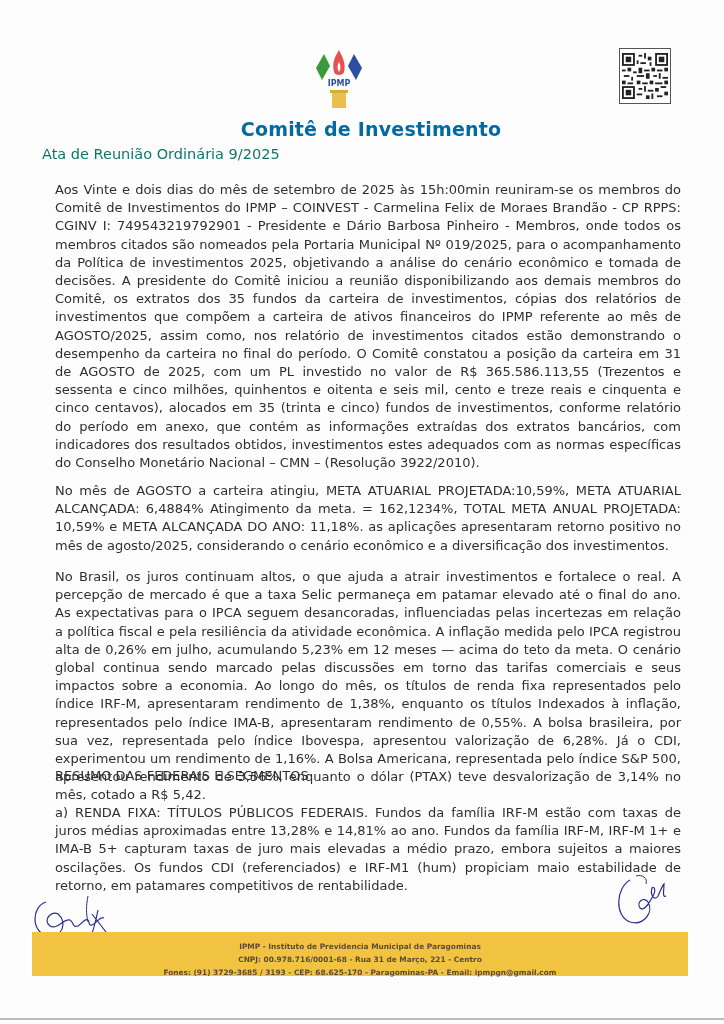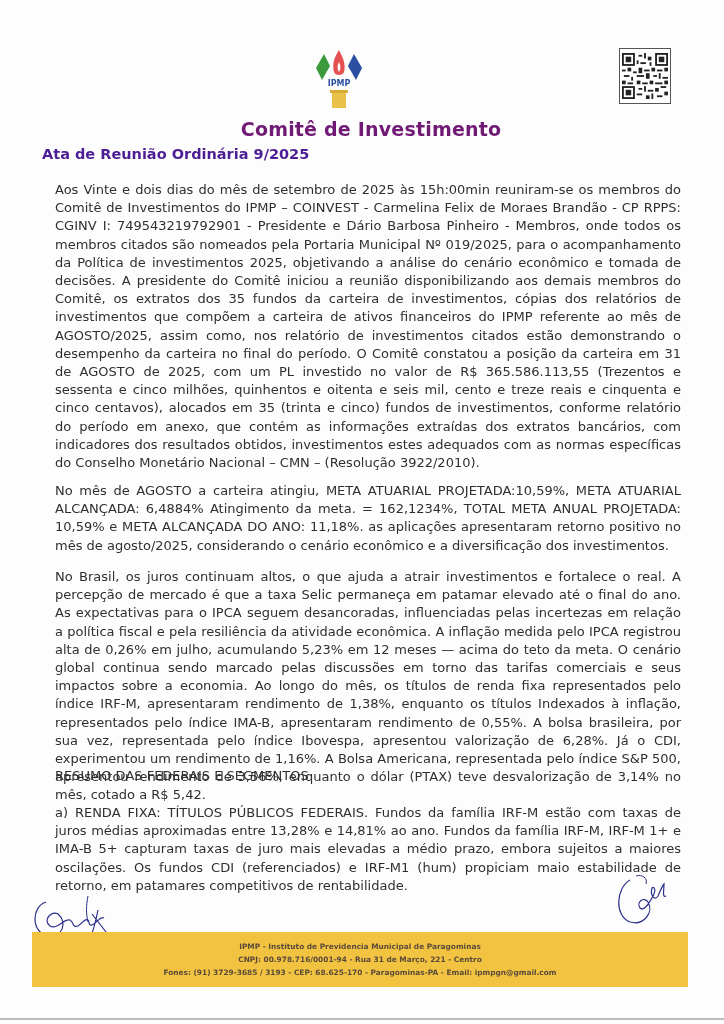--- a/index.html
+++ b/index.html
@@ -2,32 +2,32 @@
 <html><head>
 <meta charset="utf-8">
 <style>
   html, body { margin: 0; padding: 0; background: #ffffff; }
   body { width: 724px; height: 1024px; position: relative; overflow: hidden;
          font-family: "DejaVu Sans", sans-serif; color: #2a2a2a; }
   .page { position: absolute; left: 0; top: 0; width: 724px; height: 1024px; background: #fdfdfd; }
   .logo { position: absolute; left: 312px; top: 48px; width: 54px; height: 62px; }
   .qr { position: absolute; left: 619px; top: 48px; width: 46px; height: 50px; border: 1px solid #555; padding: 2px; background: #fff; }
   .title { position: absolute; left: 0; width: 724px; top: 118px; text-align: center; padding-left: 18px; box-sizing: border-box;
-           font-family: "DejaVu Sans", sans-serif; font-weight: bold; font-size: 19px; color: #701a75; letter-spacing: 0.2px; }
-  .subtitle { position: absolute; left: 42px; top: 146px; font-weight: bold; font-size: 14.5px; color: #4c1d95; }
+           font-family: "DejaVu Sans", sans-serif; font-weight: bold; font-size: 19px; color: #0369a1; letter-spacing: 0.2px; }
+  .subtitle { position: absolute; left: 42px; top: 146px; font-weight: normal; font-size: 14.5px; color: #0f766e; }
   .body-text { position: absolute; left: 55px; width: 626px; font-size: 13px; line-height: 18.2px; text-align: justify; color: #2f2f2f; }
   .p1 { top: 181px; }
   .p2 { top: 482px; }
   .p3 { top: 568px; }
   .p4 { top: 767px; }
   .p5 { top: 804px; }
   .sig { position: absolute; }
   .sig-left { left: 28px; top: 892px; width: 90px; height: 50px; }
   .sig-right { left: 608px; top: 872px; width: 64px; height: 56px; }
-  .footer { position: absolute; left: 32px; top: 932px; width: 656px; height: 55px; background: #f2c341;
+  .footer { position: absolute; left: 32px; top: 932px; width: 656px; height: 44px; background: #f2c341;
             font-family: "DejaVu Sans", sans-serif; font-weight: bold; font-size: 7.4px; color: #5a4a3a;
             text-align: center; padding-top: 8px; box-sizing: border-box; line-height: 13px; }
   .footer div { white-space: nowrap; }
   .scan-line { position: absolute; left: 0; top: 1018px; width: 724px; height: 2px; background: #bdbdbd; }
 </style>
 </head>
 <body>
 
 <div class="page">
 
@@ -107,18 +107,18 @@
     <path d="M18,10 C4,14 2,40 20,44 C34,47 40,30 30,22 C24,18 14,28 22,34 C30,38 36,26 42,28 C46,30 44,36 50,34 C54,32 56,26 60,28 C62,30 60,34 64,33 C70,30 72,24 76,26 M64,22 L78,40 M70,18 C68,28 66,38 62,46" fill="none" stroke="#2c2f8a" stroke-width="1.2"></path>
     <path d="M60,4 C58,14 58,22 60,30" fill="none" stroke="#2c2f8a" stroke-width="1"></path>
   </svg>
   <svg class="sig sig-right" viewBox="0 0 64 56">
     <path d="M22,8 C8,16 6,44 22,50 C36,54 46,40 40,30 C36,24 28,30 32,36 C36,40 42,30 46,22 C48,18 46,14 44,16 C42,22 46,30 50,24 C52,20 54,14 56,12 C56,18 54,26 58,24" fill="none" stroke="#2c2f8a" stroke-width="1.2"></path>
     <path d="M28,4 C34,2 40,6 38,12" fill="none" stroke="#2c2f8a" stroke-width="1"></path>
   </svg>
 
   <div class="footer">
     <div>IPMP - Instituto de Previdencia Municipal de Paragominas</div>
-    <div>CNPJ: 00.978.716/0001-94 - Rua 31 de Março, 221 - Centro</div>
+    <div>CNPJ: 00.978.716/0001-68 - Rua 31 de Março, 221 - Centro</div>
     <div>Fones: (91) 3729-3685 / 3193 - CEP: 68.625-170 - Paragominas-PA - Email: ipmpgn@gmail.com</div>
   </div>
 
   <div class="scan-line"></div>
 </div>
 
 </body></html>

